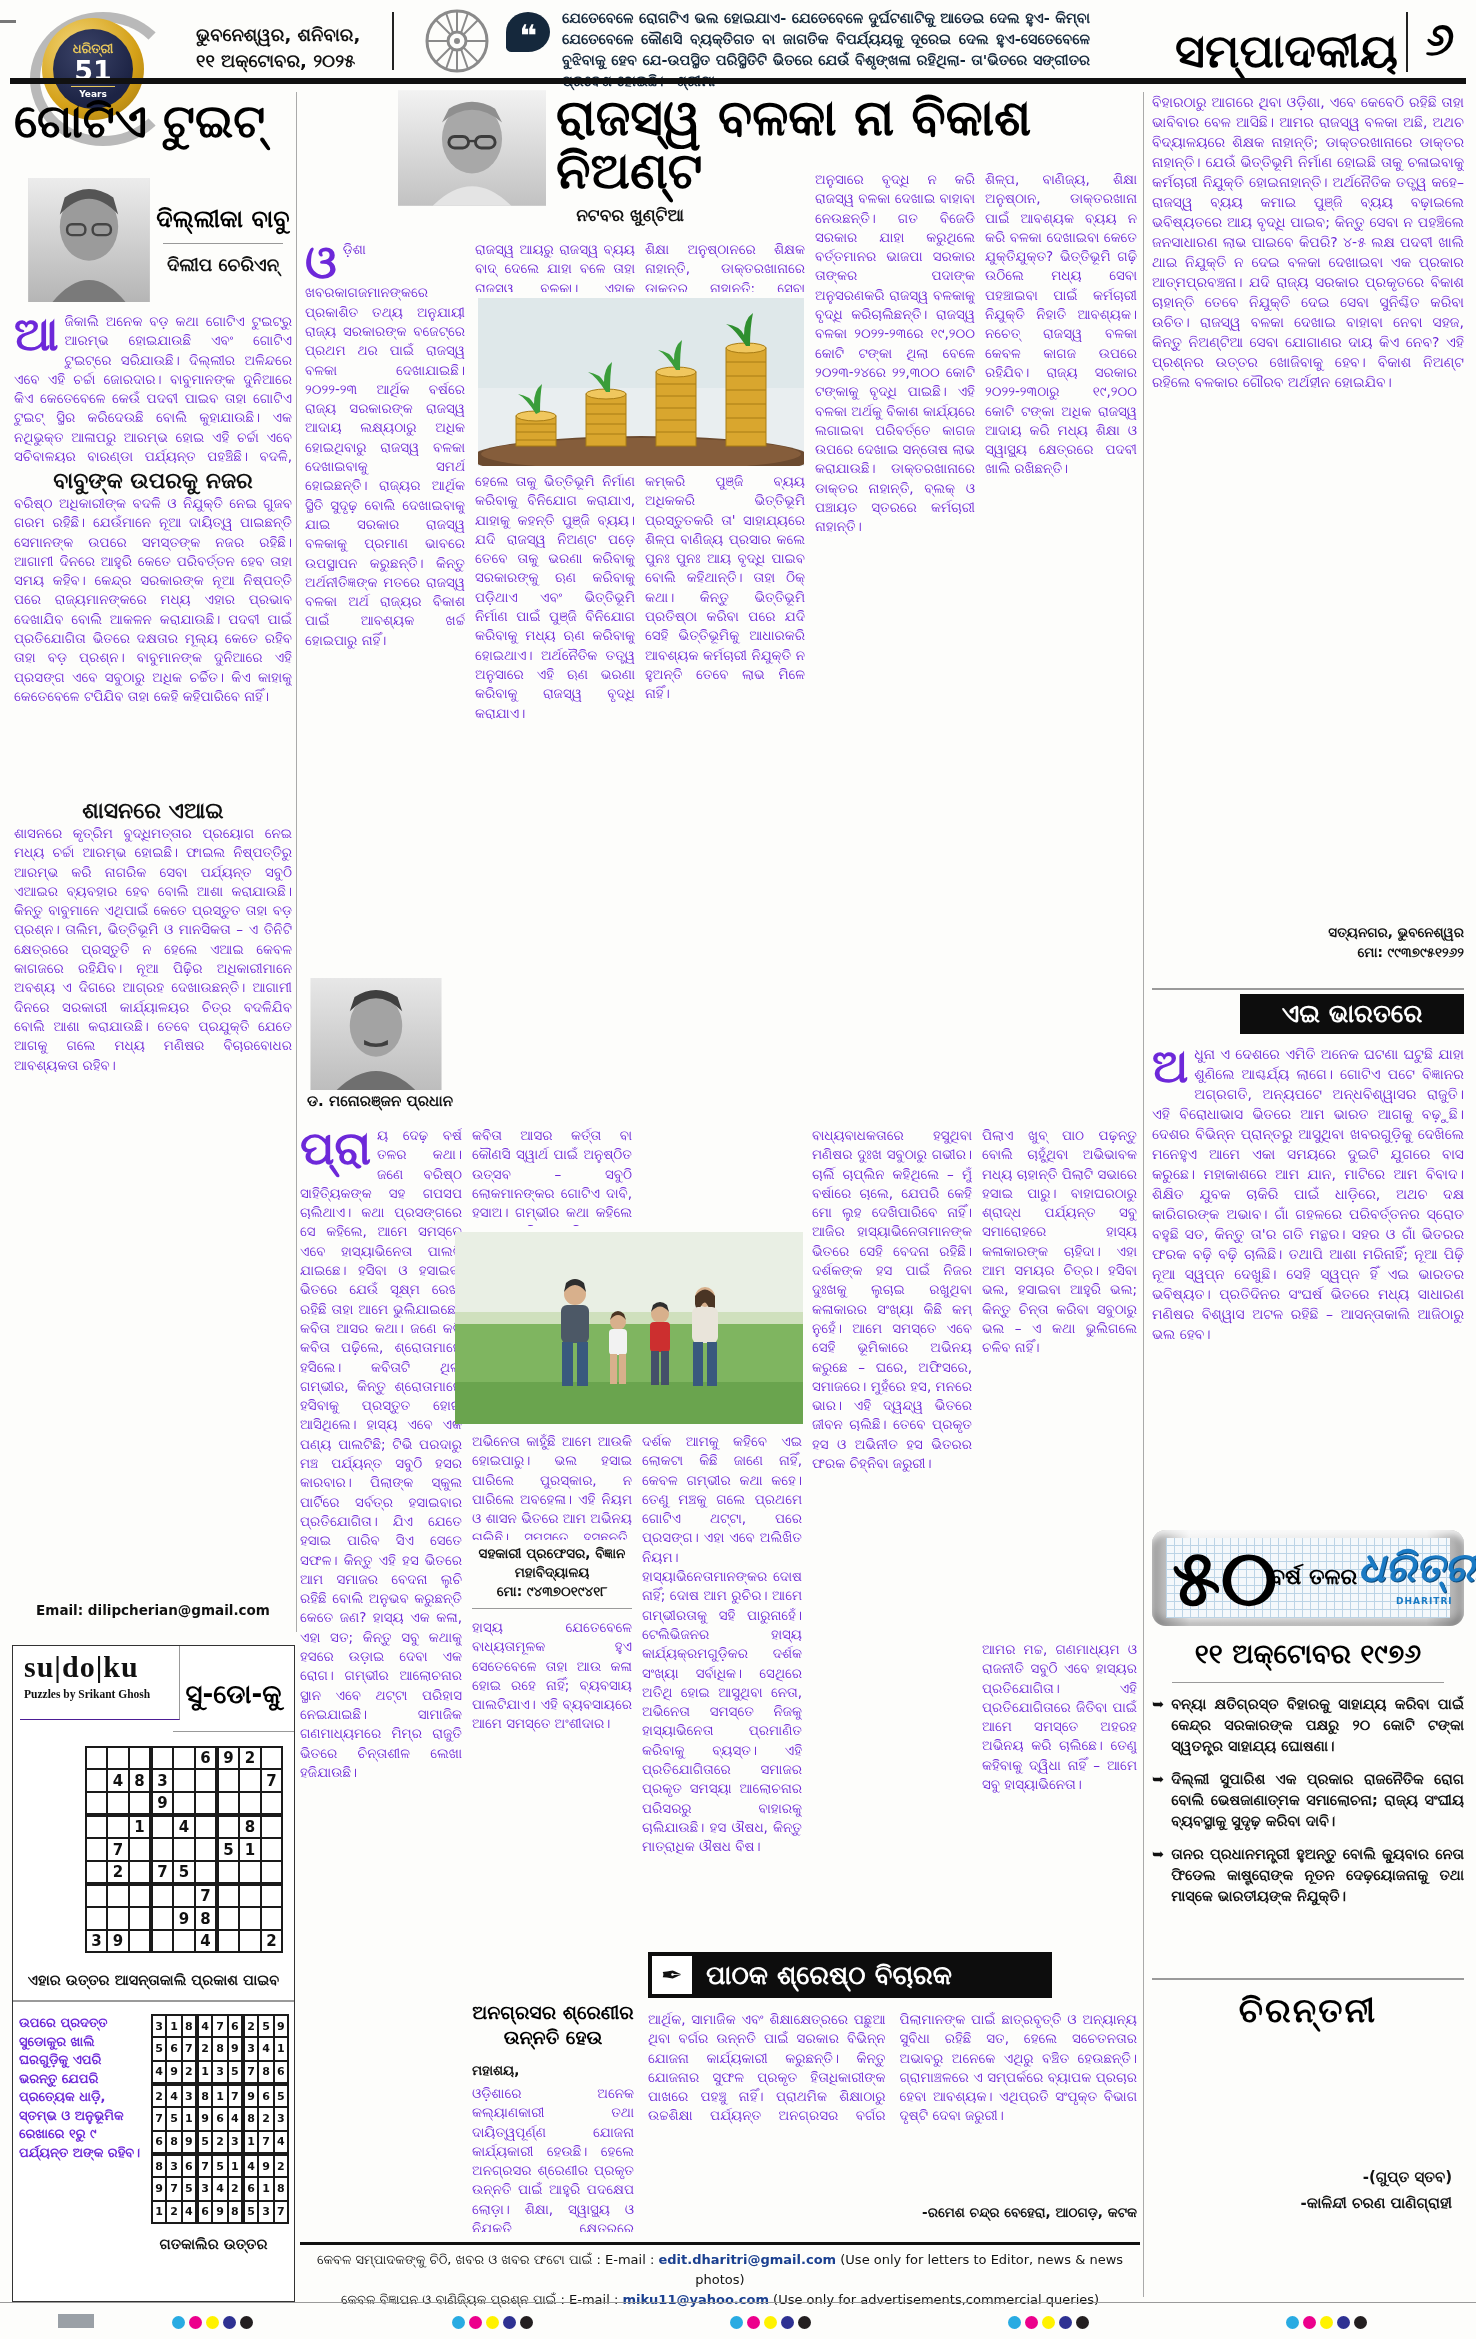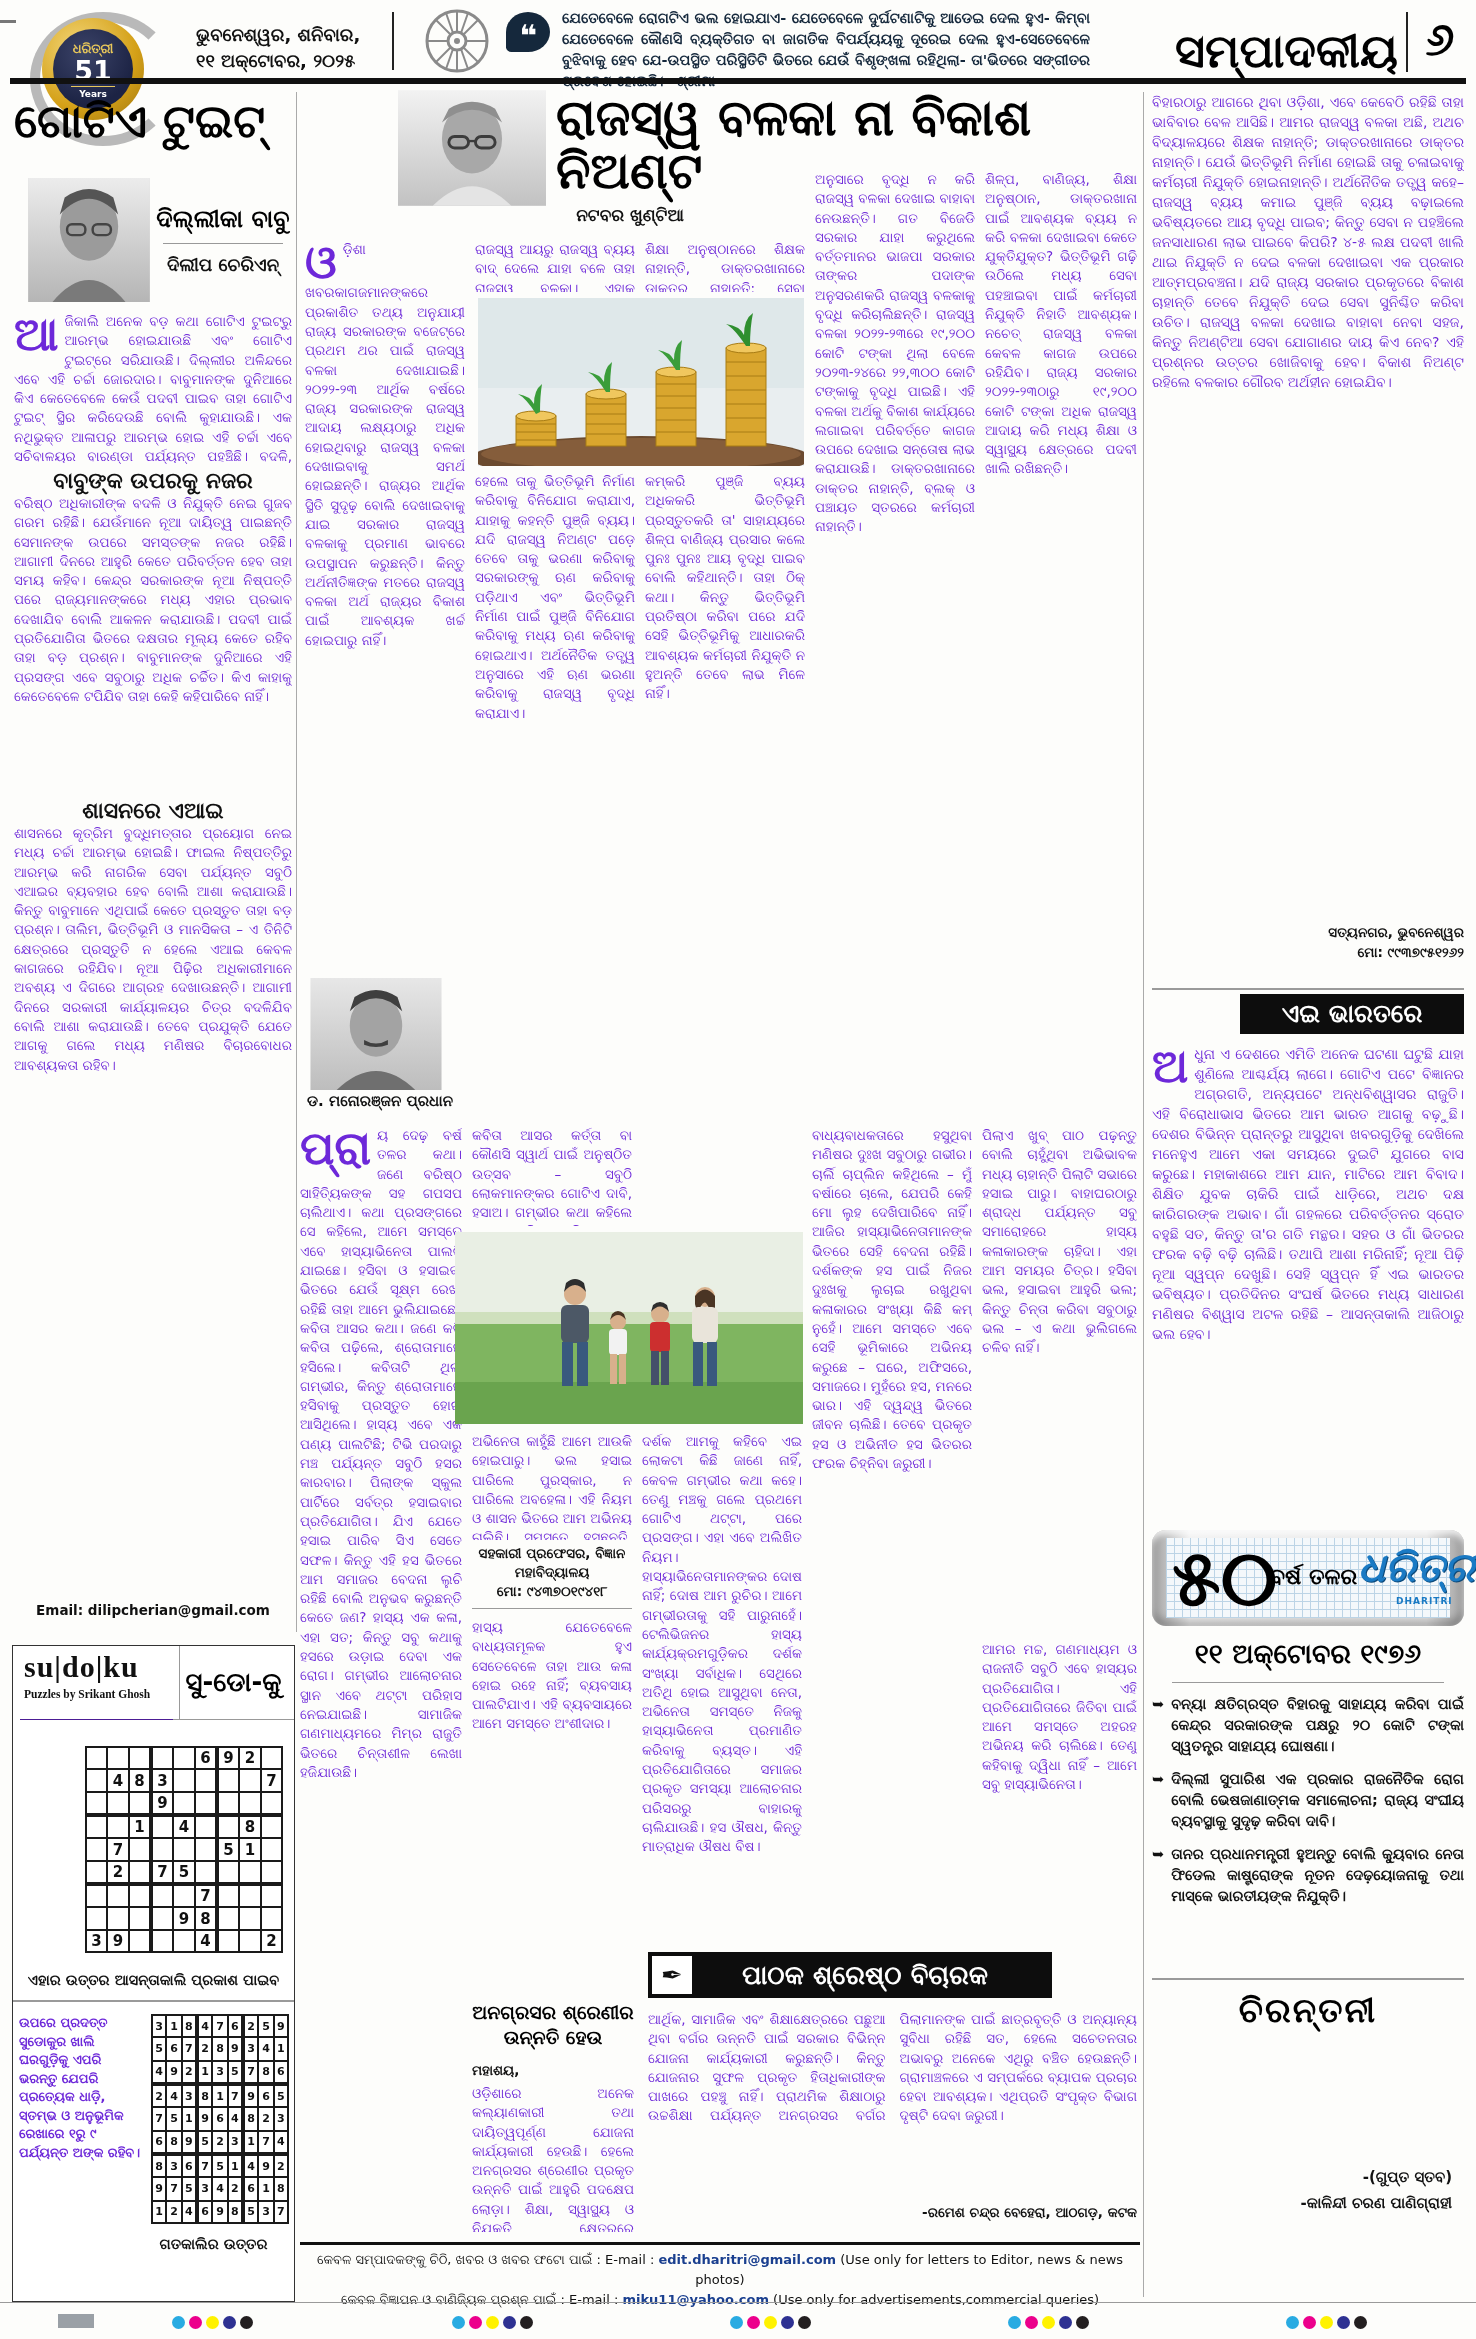--- a/index.html
+++ b/index.html
@@ -309,21 +309,21 @@
   <div class="abs hairline" style="left:1152px;top:1978px;width:312px;height:2px;"></div>
   <div class="abs headline" style="left:1152px;top:1990px;width:312px;font-size:34px;text-align:center;letter-spacing:2px;">ଚିରନ୍ତନୀ</div>
   <div class="abs sig" style="left:1152px;top:2168px;width:300px;text-align:right;font-size:15px;">-(ଗୁପ୍ତ ସ୍ତବ)</div>
   <div class="abs sig" style="left:1152px;top:2194px;width:300px;text-align:right;font-size:15px;">-କାଳିନ୍ଦୀ ଚରଣ ପାଣିଗ୍ରାହୀ</div>
 
   <div class="abs" style="left:12px;top:1645px;width:281px;height:655px;border:1.5px solid #333;background:#fff;">
     <div class="abs" style="left:7px;top:0;width:160px;height:74px;border-right:1px solid #999;border-bottom:1px solid #4c1d95;padding:6px 4px;box-sizing:border-box;font-family:Liberation Serif, serif;">
       <div style="font-size:30px;font-weight:bold;letter-spacing:1px;line-height:1;">su|do|ku</div>
       <div style="font-size:11.5px;font-weight:bold;margin-top:6px;">Puzzles by Srikant Ghosh</div>
     </div>
-    <div class="abs headline" style="left:160px;top:0;width:121px;height:73px;line-height:73px;text-align:center;font-size:26px;border-bottom:1px solid #999;">ସୁ-ଡୋ-କୁ</div>
+    <div class="abs headline" style="left:160px;top:12px;width:121px;height:73px;line-height:73px;text-align:center;font-size:26px;border-bottom:1px solid #999;">ସୁ-ଡୋ-କୁ</div>
 
     <div class="abs sd-grid puzzle" style="left:72px;top:100px;width:198px;height:207px;">
         <div class="sd-cell" style="border-width: 2.5px 1px 1px 2.5px;"></div>
         <div class="sd-cell" style="border-width: 2.5px 1px 1px;"></div>
         <div class="sd-cell" style="border-width: 2.5px 2px 1px 1px;"></div>
         <div class="sd-cell" style="border-width: 2.5px 1px 1px 2.5px;"></div>
         <div class="sd-cell" style="border-width: 2.5px 1px 1px;"></div>
         <div class="sd-cell" style="border-width: 2.5px 2px 1px 1px;">6</div>
         <div class="sd-cell" style="border-width: 2.5px 1px 1px 2.5px;">9</div>
         <div class="sd-cell" style="border-width: 2.5px 1px 1px;">2</div>
@@ -486,21 +486,21 @@
         <div class="sd-cell" style="border-width: 1px 2px 2.5px 1px;">8</div>
         <div class="sd-cell" style="border-width: 1px 1px 2.5px 2.5px;">5</div>
         <div class="sd-cell" style="border-width: 1px 1px 2.5px;">3</div>
         <div class="sd-cell" style="border-width: 1px 2.5px 2.5px 1px;">7</div>
       </div>
     <div class="abs" style="left:120px;top:590px;width:161px;text-align:center;font-size:14.5px;font-weight:bold;">ଗତକାଲିର ଉତ୍ତର</div>
   </div>
 
   <div class="abs blackbox" style="left:648px;top:1952px;width:404px;height:46px;font-size:26px;justify-content:flex-start;">
     <span style="display:inline-block;width:40px;height:38px;background:#fff;color:#111;font-size:26px;line-height:38px;text-align:center;margin:0 14px 0 4px;transform:none;">✒</span>
-    <span style="flex:1;text-align:center;padding-right:28px;">ପାଠକ ଶ୍ରେଷ୍ଠ ବିଚାରକ</span>
+    <span style="flex:1;padding-right:28px;">ପାଠକ ଶ୍ରେଷ୍ଠ ବିଚାରକ</span>
   </div>
 
   <div class="abs headline" style="left:472px;top:2000px;width:162px;font-size:19px;text-align:center;line-height:1.3;">ଅନଗ୍ରସର ଶ୍ରେଣୀର ଉନ୍ନତି ହେଉ</div>
   <div class="abs sig" style="left:472px;top:2062px;width:162px;">ମହାଶୟ,</div>
   <div class="abs body-txt" style="left:472px;top:2084px;width:162px;height:148px;">ଓଡ଼ିଶାରେ ଅନେକ କଲ୍ୟାଣକାରୀ ତଥା ଦାୟିତ୍ୱପୂର୍ଣ୍ଣ ଯୋଜନା କାର୍ଯ୍ୟକାରୀ ହେଉଛି। ହେଲେ ଅନଗ୍ରସର ଶ୍ରେଣୀର ପ୍ରକୃତ ଉନ୍ନତି ପାଇଁ ଆହୁରି ପଦକ୍ଷେପ ଲୋଡ଼ା। ଶିକ୍ଷା, ସ୍ୱାସ୍ଥ୍ୟ ଓ ନିଯୁକ୍ତି କ୍ଷେତ୍ରରେ ସେମାନଙ୍କ ପାଇଁ ସ୍ୱତନ୍ତ୍ର ବ୍ୟବସ୍ଥା ହେଲେ ଯାଇ ସମାନତା ଆସିପାରିବ।</div>
 
   <div class="abs body-txt" style="left:648px;top:2010px;width:489px;height:190px;column-count:2;column-gap:14px;">ଆର୍ଥିକ, ସାମାଜିକ ଏବଂ ଶିକ୍ଷାକ୍ଷେତ୍ରରେ ପଛୁଆ ଥିବା ବର୍ଗର ଉନ୍ନତି ପାଇଁ ସରକାର ବିଭିନ୍ନ ଯୋଜନା କାର୍ଯ୍ୟକାରୀ କରୁଛନ୍ତି। କିନ୍ତୁ ଯୋଜନାର ସୁଫଳ ପ୍ରକୃତ ହିତାଧିକାରୀଙ୍କ ପାଖରେ ପହଞ୍ଚୁ ନାହିଁ। ପ୍ରାଥମିକ ଶିକ୍ଷାଠାରୁ ଉଚ୍ଚଶିକ୍ଷା ପର୍ଯ୍ୟନ୍ତ ଅନଗ୍ରସର ବର୍ଗର ପିଲାମାନଙ୍କ ପାଇଁ ଛାତ୍ରବୃତ୍ତି ଓ ଅନ୍ୟାନ୍ୟ ସୁବିଧା ରହିଛି ସତ, ହେଲେ ସଚେତନତାର ଅଭାବରୁ ଅନେକେ ଏଥିରୁ ବଞ୍ଚିତ ହେଉଛନ୍ତି। ଗ୍ରାମାଞ୍ଚଳରେ ଏ ସମ୍ପର୍କରେ ବ୍ୟାପକ ପ୍ରଚାର ହେବା ଆବଶ୍ୟକ। ଏଥିପ୍ରତି ସଂପୃକ୍ତ ବିଭାଗ ଦୃଷ୍ଟି ଦେବା ଜରୁରୀ।</div>
   <div class="abs sig" style="left:780px;top:2204px;width:357px;text-align:right;">-ରମେଶ ଚନ୍ଦ୍ର ବେହେରା, ଆଠଗଡ଼, କଟକ</div>
 
   <div class="abs thickrule" style="left:300px;top:2242px;width:840px;height:3px;"></div>

